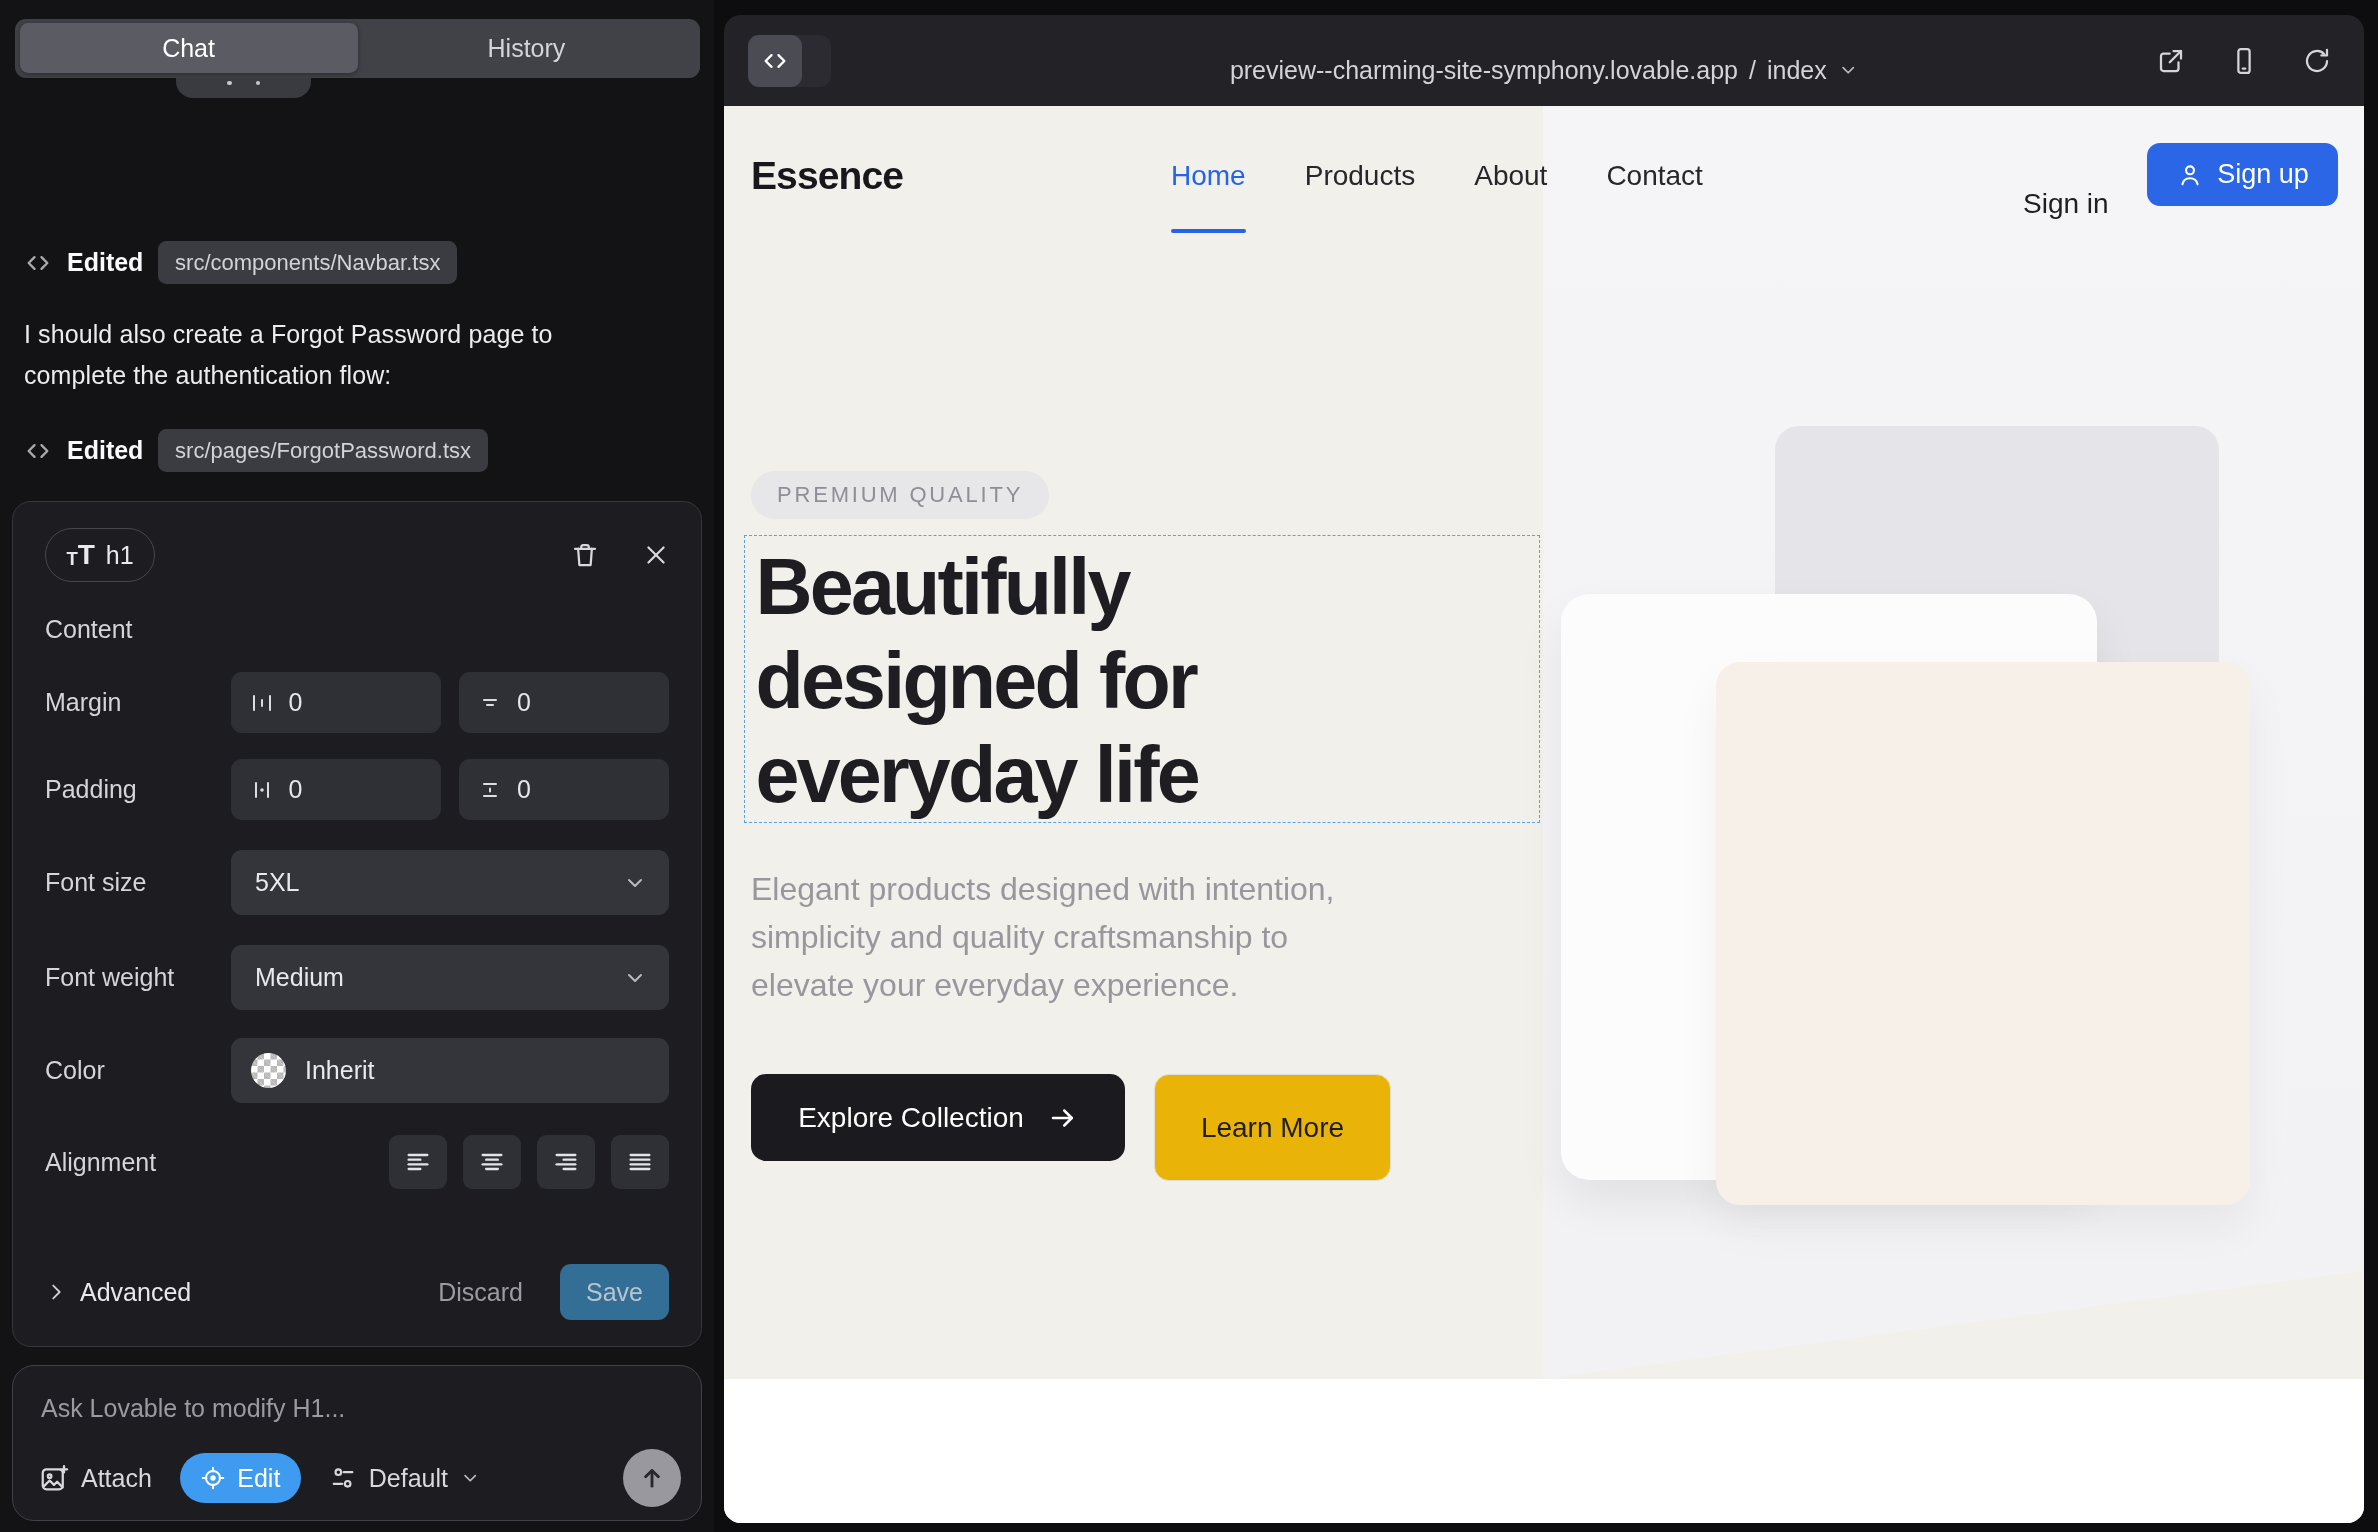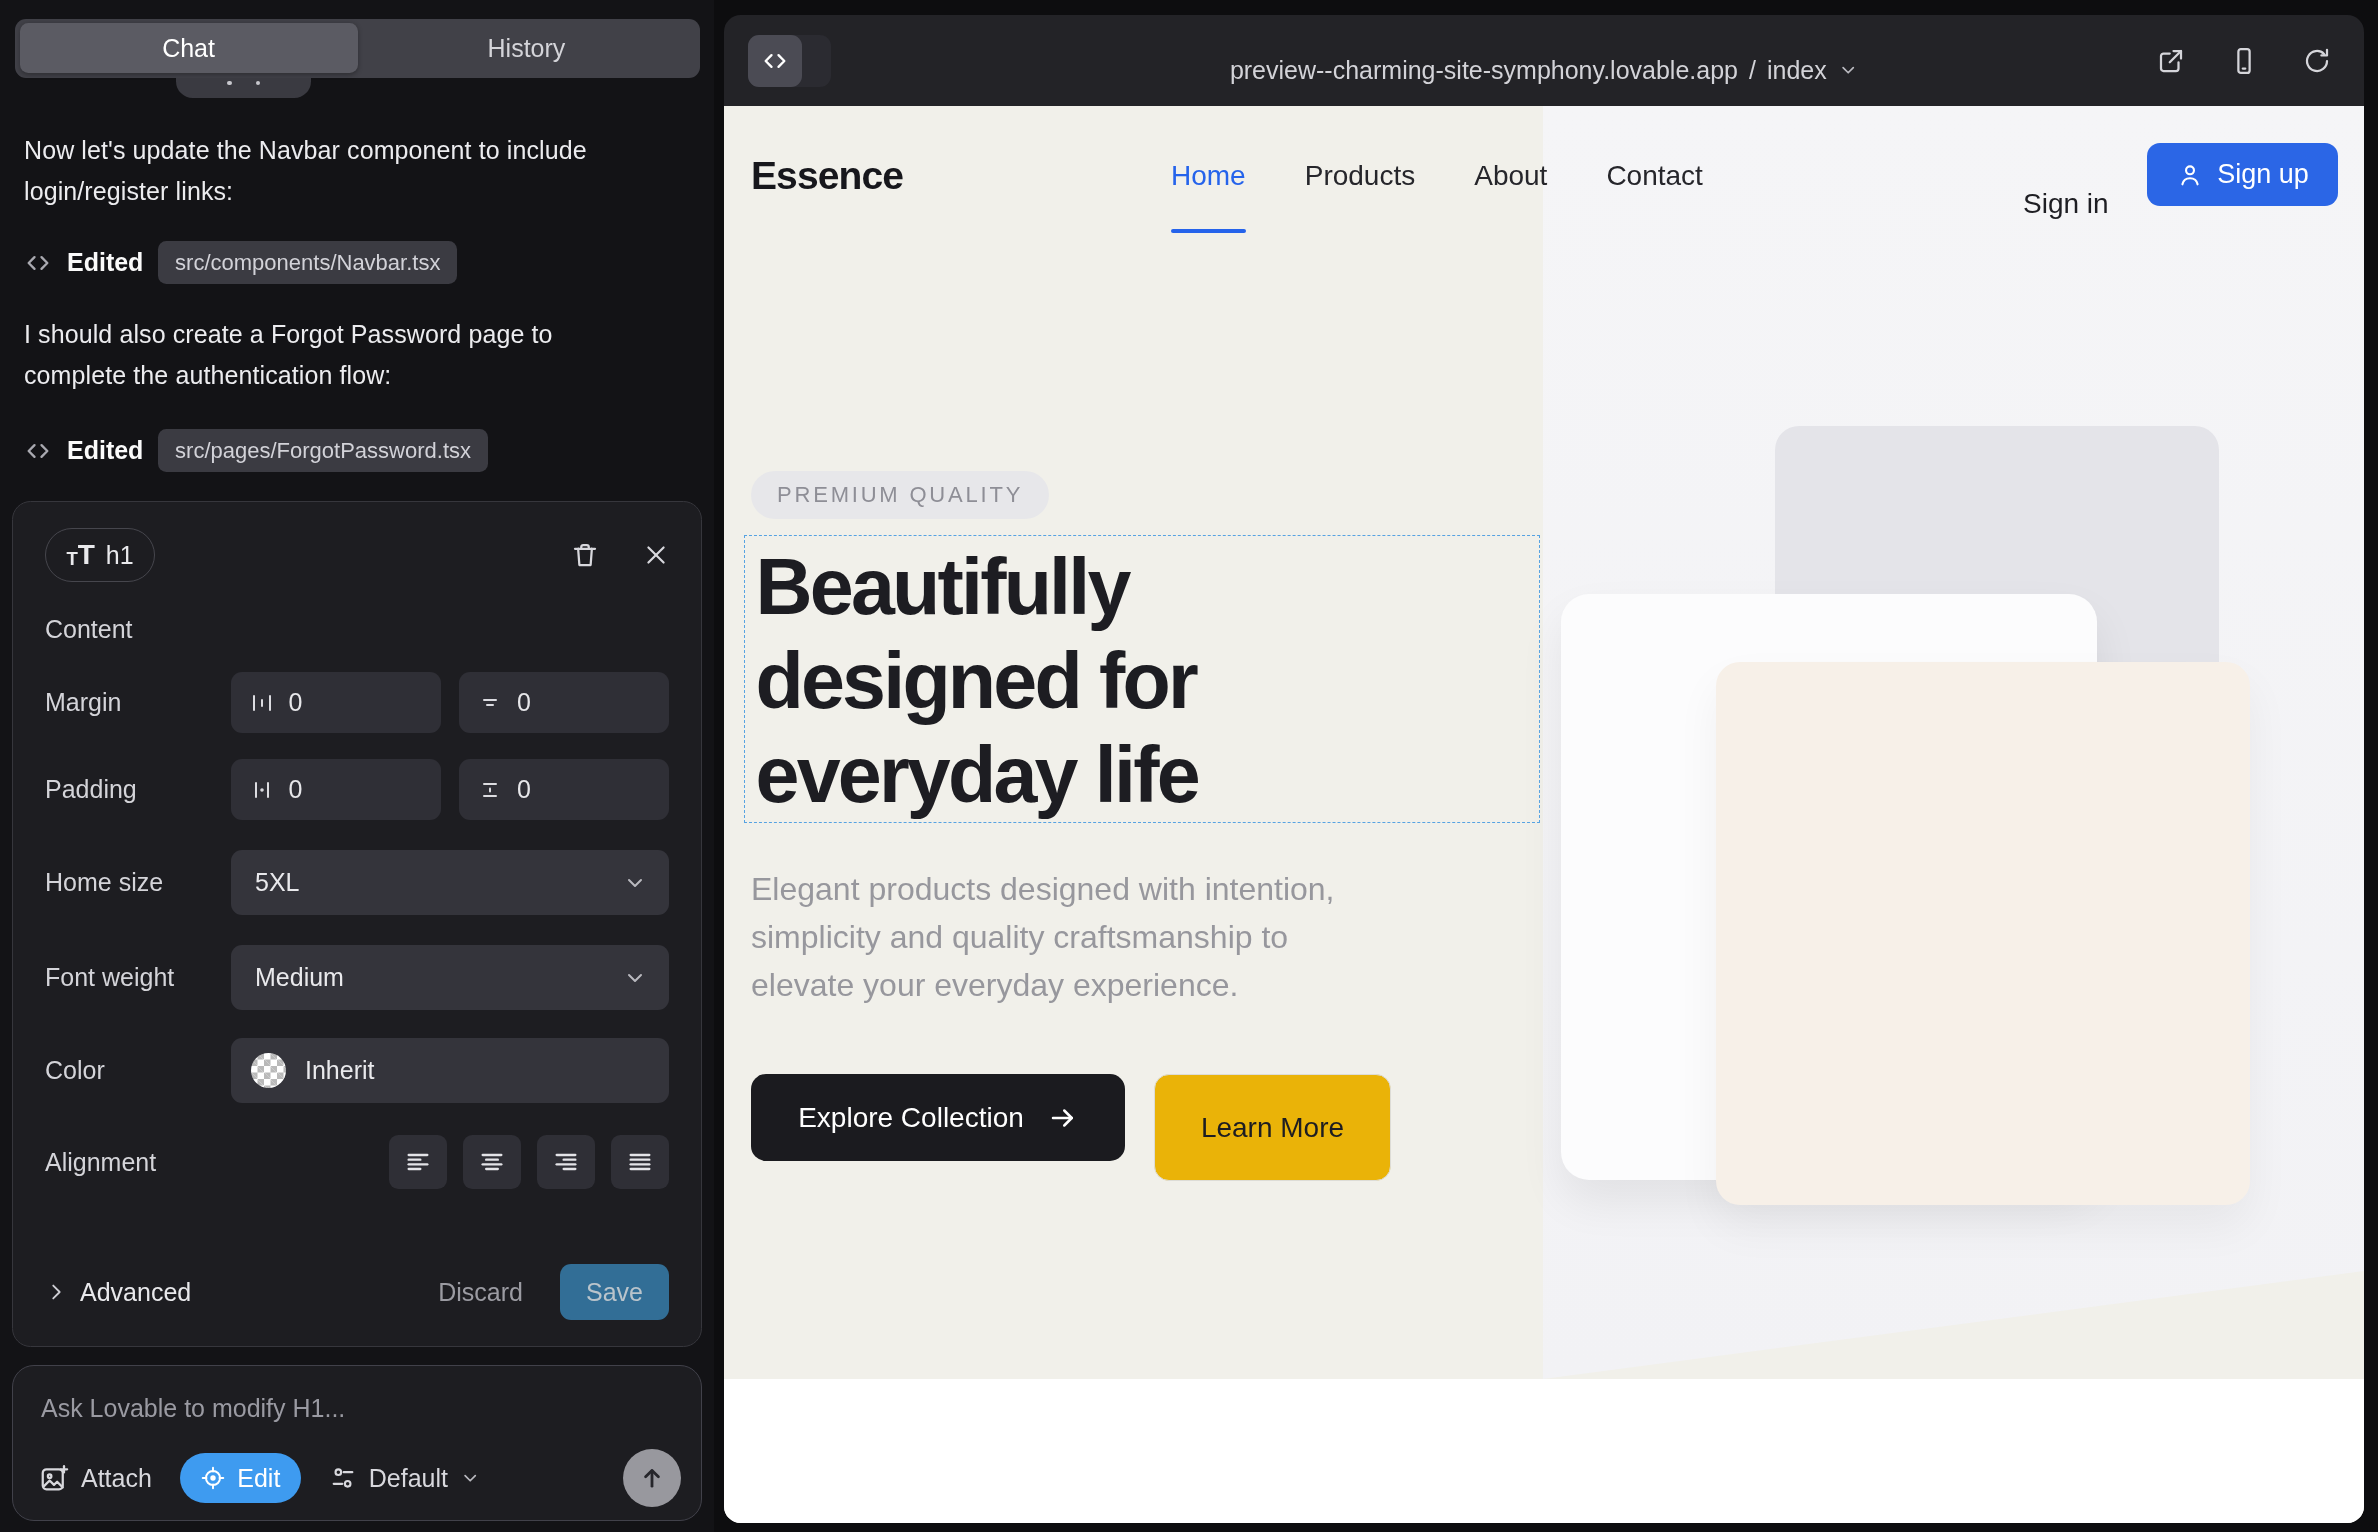--- a/index.html
+++ b/index.html
@@ -122,21 +122,20 @@
   <div class="tab-bar">
     <div class="tab active">Chat</div>
     <div class="tab">History</div>
   </div>
 
   <div class="remnant">
       <i></i>
       <i></i>
     </div>
 
-  <div class="chat-msg msg-1">Now let's update the Navbar component to include login/register links:</div>
 
   <div class="edited-row edited-1">
     <span class="code-ic">
       <svg width="28" height="28" viewBox="0 0 24 24" fill="none" stroke="currentColor" stroke-width="2" stroke-linecap="round" stroke-linejoin="round">
           <polyline points="9 7 4 12 9 17"></polyline>
           <polyline points="15 7 20 12 15 17"></polyline>
         </svg>
     </span>
     <span class="edited-label">Edited</span>
     <span class="file-badge">src/components/Navbar.tsx</span>
@@ -231,21 +230,21 @@
                 <line x1="6" y1="18" x2="18" y2="18"></line>
                 <line x1="12" y1="10.5" x2="12" y2="13.5"></line>
               </svg>
           </span>
           <span>0</span>
         </div>
       </div>
     </div>
 
     <div class="row select-row">
-      <div class="row-label">Home size</div>
+      <div class="row-label">Font size</div>
       <div class="select-box">
         <span>5XL</span>
         <span class="chev">
           <svg width="24" height="24" viewBox="0 0 24 24" fill="none" stroke="currentColor" stroke-width="2" stroke-linecap="round" stroke-linejoin="round">
               <polyline points="6 9 12 15 18 9"></polyline>
             </svg>
         </span>
       </div>
     </div>
 

